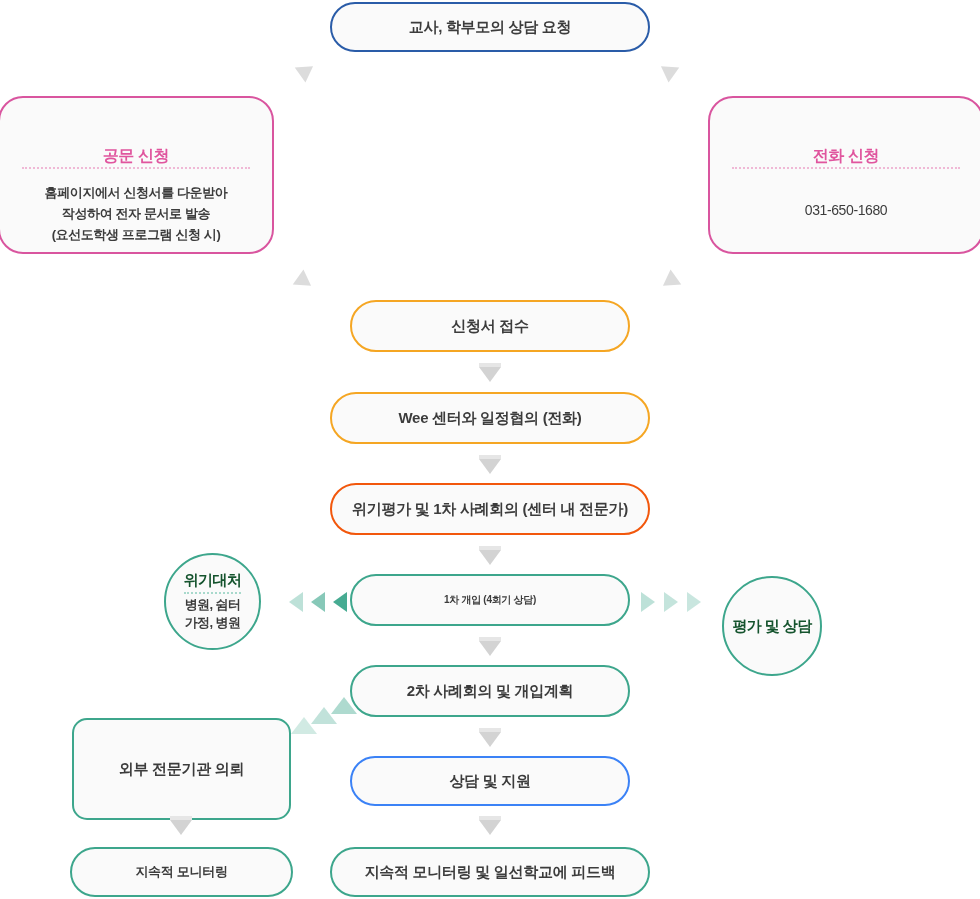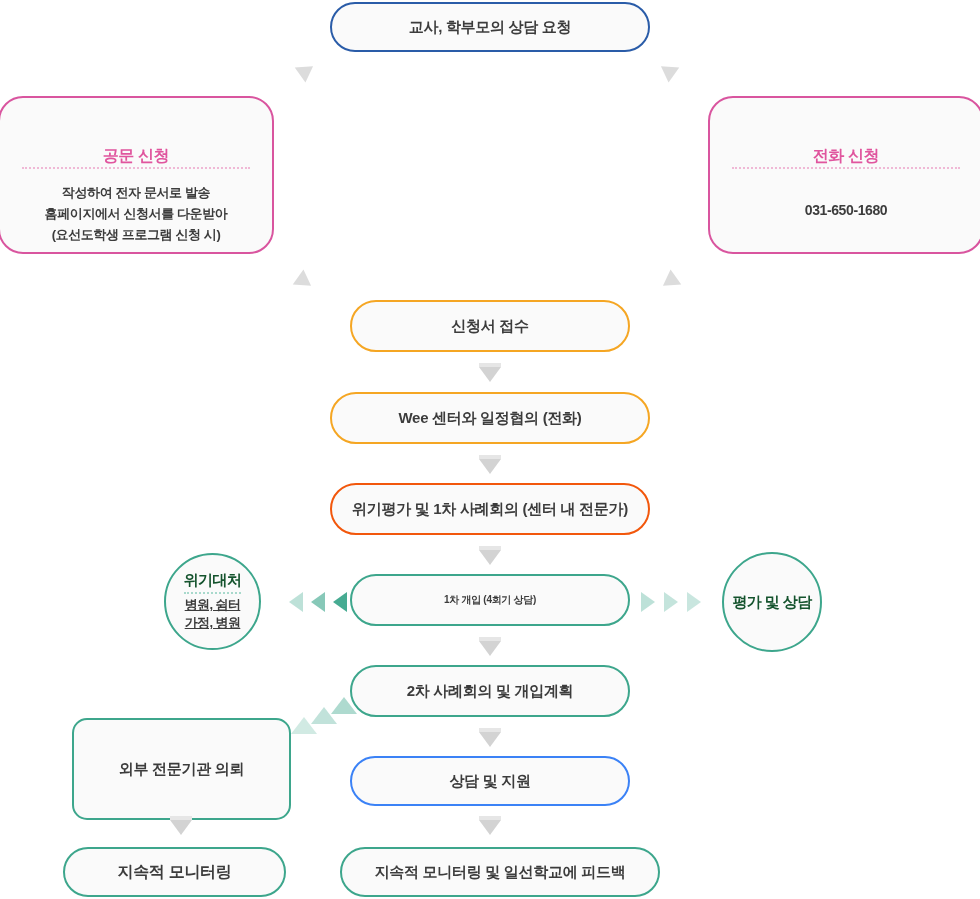--- a/index.html
+++ b/index.html
@@ -75,21 +75,21 @@
     margin: 0;
   }
   .panel-body {
     color: #3c3c3c;
     font-size: 13px;
     font-weight: bold;
     line-height: 1.6;
     letter-spacing: -0.4px;
   }
   .panel-body.plain {
-    font-weight: bold;
+    font-weight: normal;
     font-size: 14px;
   }
 
   
   .circle-title {
     color: #14532d;
     font-weight: bold;
     font-size: 15px;
     letter-spacing: -0.6px;
   }
@@ -98,21 +98,20 @@
     border-top: 2px dotted #a8d9cc;
     width: 62%;
     margin: 2px 0 2px 0;
   }
   .circle-body {
     color: #3c3c3c;
     font-size: 13px;
     font-weight: bold;
     line-height: 1.35;
     letter-spacing: -0.6px;
-    text-decoration: underline;
   }
 
   
   .arrow {
     position: absolute;
     width: 0;
     height: 0;
   }
   
   .arrow-down {
@@ -158,22 +157,22 @@
     <span class="node-label">교사, 학부모의 상담 요청</span>
   </div>
 
   <div class="tri-diag" style="left:294px; top:62px; border-top:9px solid transparent; border-bottom:9px solid transparent; border-right:16px solid #dcdcdc; transform:rotate(25deg);"></div>
   <div class="tri-diag" style="left:664px; top:62px; border-top:9px solid transparent; border-bottom:9px solid transparent; border-left:16px solid #dcdcdc; transform:rotate(-25deg);"></div>
 
   <div class="panel" style="left:-2px; top:96px; width:276px; height:158px; padding-top:16px;">
     <div class="panel-title">공문 신청</div>
     <hr class="panel-divider">
     <div class="panel-body" style="margin-top:14px;">
+      <div>홈페이지에서 신청서를 다운받아</div>
       <div>작성하여 전자 문서로 발송</div>
-      <div>홈페이지에서 신청서를 다운받아</div>
       <div>(요선도학생 프로그램 신청 시)</div>
     </div>
   </div>
 
   <div class="panel" style="left:708px; top:96px; width:276px; height:158px; padding-top:16px;">
     <div class="panel-title">전화 신청</div>
     <hr class="panel-divider">
     <div class="panel-body plain" style="margin-top:30px;">
       <div>031-650-1680</div>
     </div>
@@ -217,21 +216,21 @@
   <div class="arrow tri-left" style="left:289px; top:592px; opacity:0.34;"></div>
 
   <div class="node pill" style="left:350px; top:574px; width:280px; height:52px; border:2px solid #3da68c; font-size:10px;">
     <span class="node-label">1차 개입 (4회기 상담)</span>
   </div>
 
   <div class="arrow tri-right" style="left:641px; top:592px; opacity:0.34;"></div>
   <div class="arrow tri-right" style="left:664px; top:592px; opacity:0.30;"></div>
   <div class="arrow tri-right" style="left:687px; top:592px; opacity:0.28;"></div>
 
-  <div class="node circle" style="left:722px; top:552px; width:100px; height:100px; border:2px solid #3da68c;">
+  <div class="node circle" style="left:722px; top:576px; width:100px; height:100px; border:2px solid #3da68c;">
     <span class="circle-title">평가 및 상담</span>
   </div>
 
   <div class="arrow-down-cap" style="left:479px; top:637px;"></div>
   <div class="arrow arrow-down" style="left:479px; top:641px;"></div>
 
   <div class="node pill" style="left:350px; top:665px; width:280px; height:52px; border:2px solid #3da68c; font-size:15px;">
     <span class="node-label">2차 사례회의 및 개입계획</span>
   </div>
 
@@ -239,31 +238,31 @@
   <div class="arrow tri-up" style="left:311px; top:707px; opacity:0.32;"></div>
   <div class="arrow tri-up" style="left:291px; top:717px; opacity:0.24;"></div>
 
   <div class="node rect" style="left:72px; top:718px; width:219px; height:102px; border:2px solid #3da68c; font-size:15px;">
     <span class="node-label">외부 전문기관 의뢰</span>
   </div>
 
   <div class="arrow-down-cap" style="left:170px; top:816px;"></div>
   <div class="arrow arrow-down" style="left:170px; top:820px;"></div>
 
-  <div class="node pill" style="left:63px; top:847px; width:223px; height:50px; border:2px solid #3da68c; font-size:16px;">
+  <div class="node pill" style="left:70px; top:847px; width:223px; height:50px; border:2px solid #3da68c; font-size:13px;">
     <span class="node-label">지속적 모니터링</span>
   </div>
 
   <div class="arrow-down-cap" style="left:479px; top:728px;"></div>
   <div class="arrow arrow-down" style="left:479px; top:732px;"></div>
 
   <div class="node pill" style="left:350px; top:756px; width:280px; height:50px; border:2px solid #3b82f6; font-size:15px;">
     <span class="node-label">상담 및 지원</span>
   </div>
 
   <div class="arrow-down-cap" style="left:479px; top:816px;"></div>
   <div class="arrow arrow-down" style="left:479px; top:820px;"></div>
 
-  <div class="node pill" style="left:340px; top:847px; width:320px; height:50px; border:2px solid #3da68c; font-size:15px;">
+  <div class="node pill" style="left:330px; top:847px; width:320px; height:50px; border:2px solid #3da68c; font-size:15px;">
     <span class="node-label">지속적 모니터링 및 일선학교에 피드백</span>
   </div>
 
 </div>
 
 </body></html>

